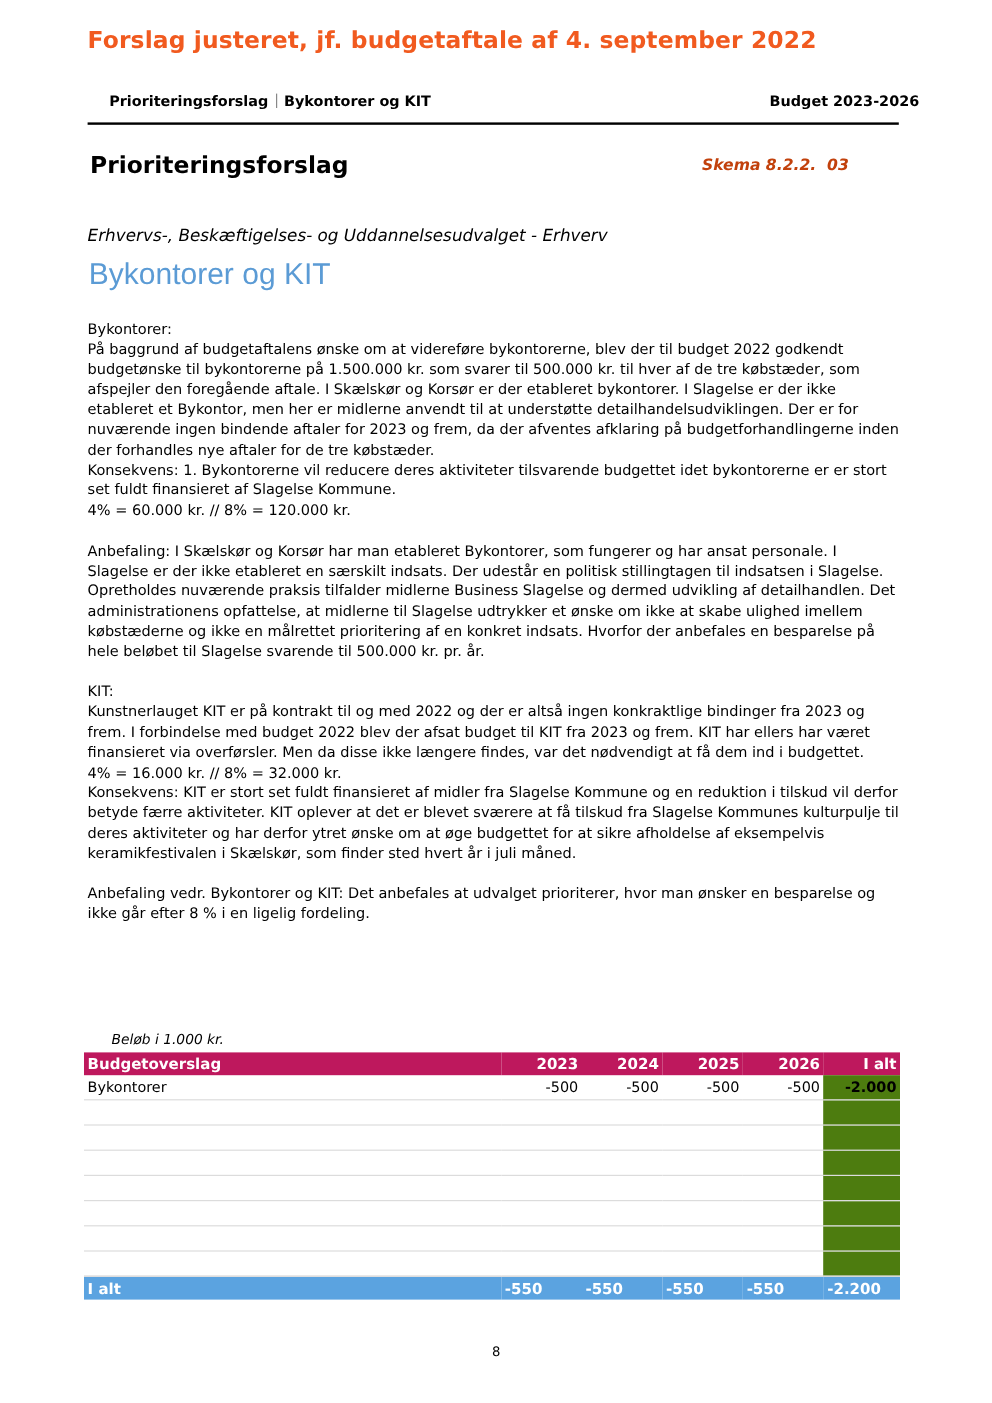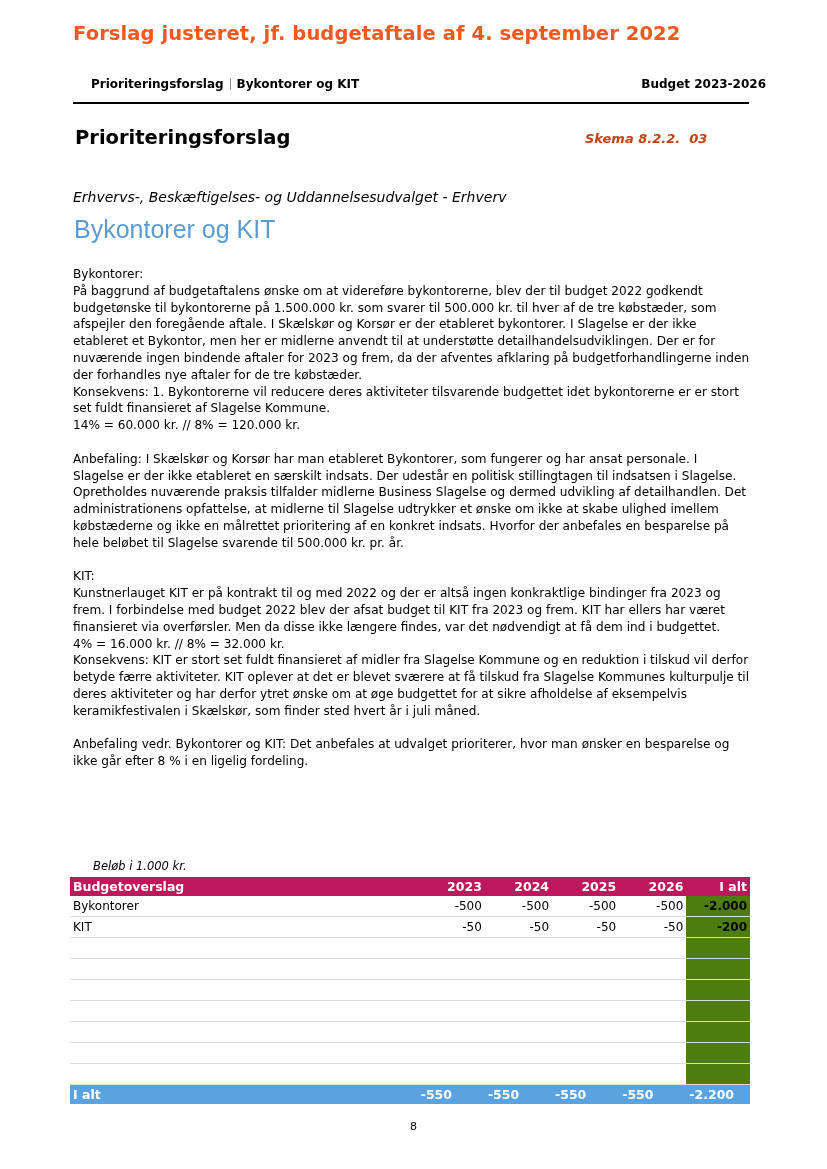--- a/index.html
+++ b/index.html
@@ -58,21 +58,21 @@
 
 <div class="ptitle">Prioriteringsforslag</div>
 <div class="skema">Skema 8.2.2.  03</div>
 <div class="subtitle">Erhvervs-, Beskæftigelses- og Uddannelsesudvalget - Erhverv</div>
 <div class="section">Bykontorer og KIT</div>
 
 <div class="body">
   <p>Bykontorer:</p>
   <p>På baggrund af budgetaftalens ønske om at videreføre bykontorerne, blev der til budget 2022 godkendt budgetønske til bykontorerne på 1.500.000 kr. som svarer til 500.000 kr. til hver af de tre købstæder, som afspejler den foregående aftale. I Skælskør og Korsør er der etableret bykontorer. I Slagelse er der ikke etableret et Bykontor, men her er midlerne anvendt til at understøtte detailhandelsudviklingen. Der er for nuværende ingen bindende aftaler for 2023 og frem, da der afventes afklaring på budgetforhandlingerne inden der forhandles nye aftaler for de tre købstæder.</p>
   <p>Konsekvens: 1. Bykontorerne vil reducere deres aktiviteter tilsvarende budgettet idet bykontorerne er er stort set fuldt finansieret af Slagelse Kommune.</p>
-  <p>14% = 60.000 kr. // 8% = 120.000 kr.</p>
+  <p>4% = 60.000 kr. // 8% = 120.000 kr.</p>
   <div class="gap"></div>
   <p>Anbefaling: I Skælskør og Korsør har man etableret Bykontorer, som fungerer og har ansat personale. I Slagelse er der ikke etableret en særskilt indsats. Der udestår en politisk stillingtagen til indsatsen i Slagelse. Opretholdes nuværende praksis tilfalder midlerne Business Slagelse og dermed udvikling af detailhandlen. Det administrationens opfattelse, at midlerne til Slagelse udtrykker et ønske om ikke at skabe ulighed imellem købstæderne og ikke en målrettet prioritering af en konkret indsats. Hvorfor der anbefales en besparelse på hele beløbet til Slagelse svarende til 500.000 kr. pr. år.</p>
   <div class="gap"></div>
   <p>KIT:</p>
   <p>Kunstnerlauget KIT er på kontrakt til og med 2022 og der er altså ingen konkraktlige bindinger fra 2023 og frem. I forbindelse med budget 2022 blev der afsat budget til KIT fra 2023 og frem. KIT har ellers har været finansieret via overførsler. Men da disse ikke længere findes, var det nødvendigt at få dem ind i budgettet.</p>
   <p>4% = 16.000 kr. // 8% = 32.000 kr.</p>
   <p>Konsekvens: KIT er stort set fuldt finansieret af midler fra Slagelse Kommune og en reduktion i tilskud vil derfor betyde færre aktiviteter. KIT oplever at det er blevet sværere at få tilskud fra Slagelse Kommunes kulturpulje til deres aktiviteter og har derfor ytret ønske om at øge budgettet for at sikre afholdelse af eksempelvis keramikfestivalen i Skælskør, som finder sted hvert år i juli måned.</p>
   <div class="gap"></div>
   <p>Anbefaling vedr. Bykontorer og KIT: Det anbefales at udvalget prioriterer, hvor man ønsker en besparelse og ikke går efter 8 % i en ligelig fordeling.</p>
 </div>
@@ -99,28 +99,20 @@
     </tr>
   </thead>
   <tbody>
     <tr>
       <td class="label">Bykontorer</td>
       <td>-500</td>
       <td>-500</td>
       <td>-500</td>
       <td>-500</td>
       <td class="total">-2.000</td>
-    </tr>
-    <tr>
-      <td class="label">KIT</td>
-      <td>-50</td>
-      <td>-50</td>
-      <td>-50</td>
-      <td>-50</td>
-      <td class="total">-200</td>
     </tr>
     <tr class="empty">
         <td></td>
         <td></td>
         <td></td>
         <td></td>
         <td></td>
         <td class="total"></td>
       </tr>
     <tr class="empty">

